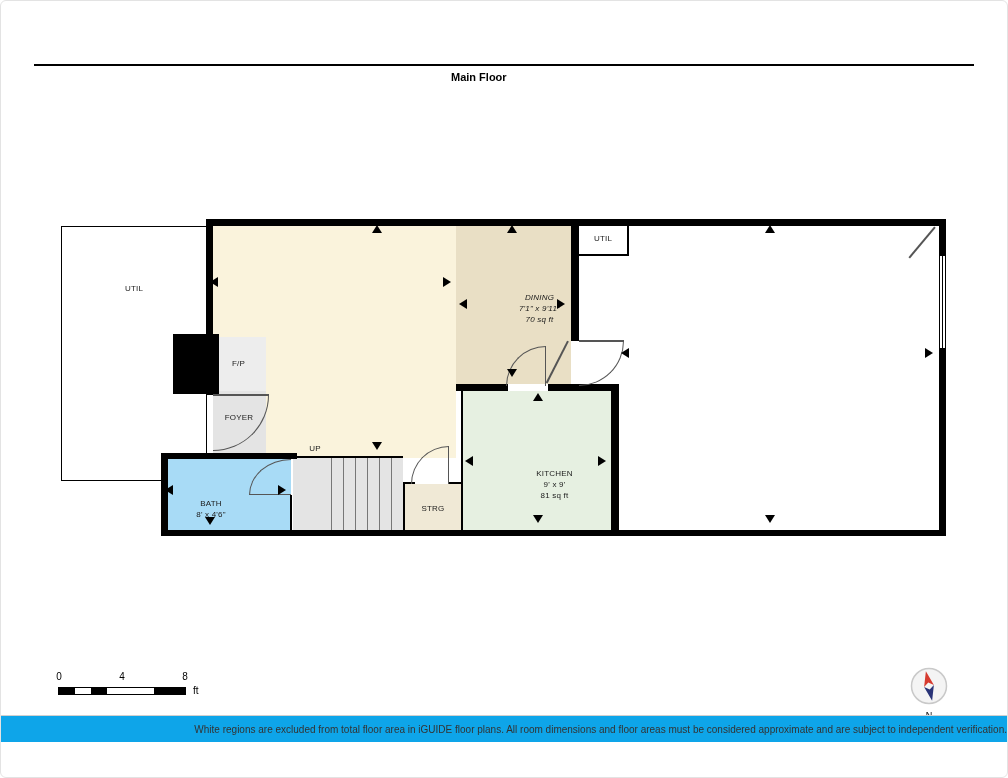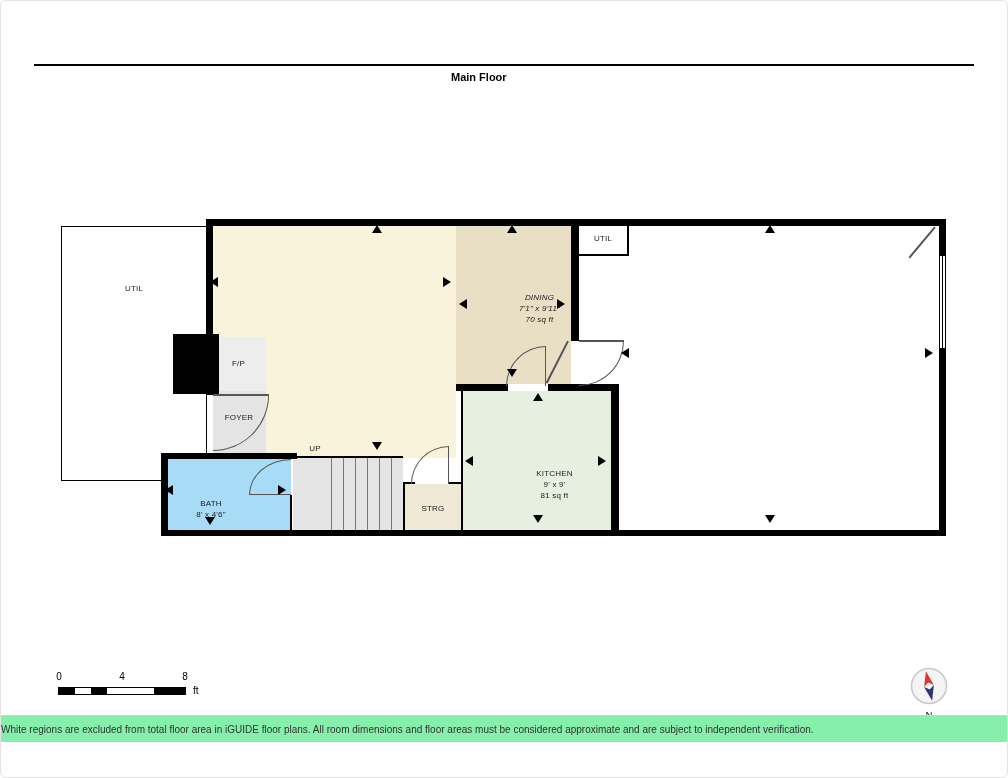--- a/index.html
+++ b/index.html
@@ -45,22 +45,22 @@
   .scale-group { position:absolute; left:52px; top:670px; width:160px; height:30px; font-size:10px; }
   .scale-ticks span { position:absolute; top:0; width:12px; text-align:center; }
   .scale-bar { position:absolute; left:5px; top:16px; width:128px; height:8px; border:1px solid #000; display:flex; }
   .scale-bar i { display:block; height:100%; }
   .scale-unit { position:absolute; left:140px; top:14px; }
   .prepared { position:absolute; top:684px; left:0; width:100%; text-align:center;
               font-size:10.5px; font-weight:bold; color:#000; }
   .compass { position:absolute; left:908px; top:666px; width:40px; text-align:center; }
   .compass-n { font-size:9px; margin-top:1px; }
   .disclaimer-bar { position:absolute; top:714px; left:0; width:100%; height:27px;
-                    background:#86efac; border-top:1px solid #d0d0d0; display:flex;
-                    align-items:center; justify-content:flex-start; }
+                    background:#0ea5e9; border-top:1px solid #d0d0d0; display:flex;
+                    align-items:center; justify-content:flex-end; }
   .disclaimer-bar p { font-size:10px; color:#333; }
 </style>
 </head>
 <body>
 
 <div class="page">
 
   <div class="rule"></div>
   <div class="floor-meta">
     <span class="fname">Main Floor</span>

